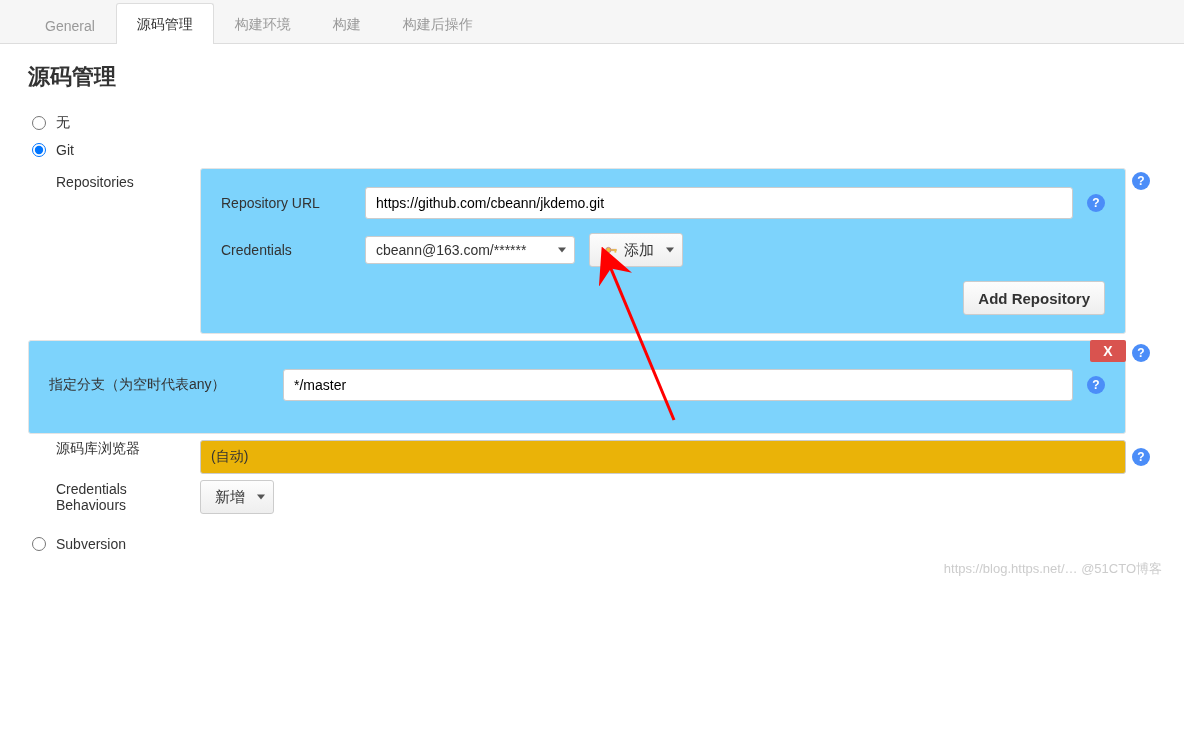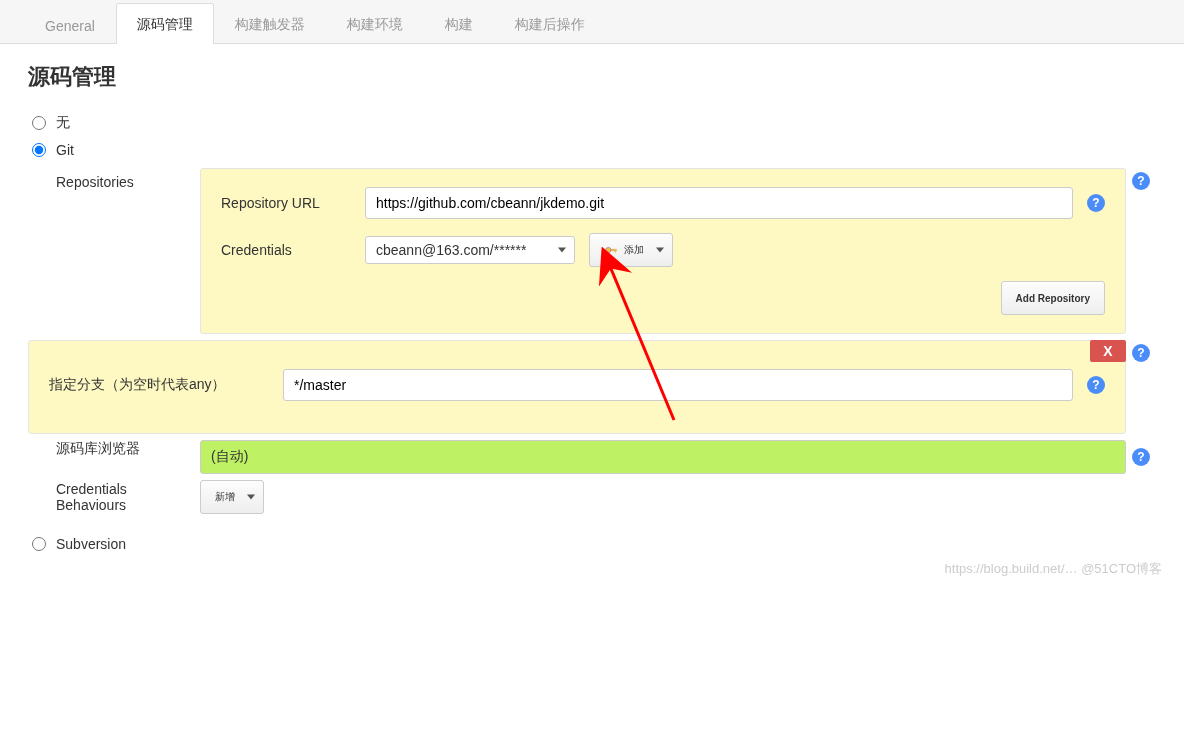--- a/index.html
+++ b/index.html
@@ -55,21 +55,21 @@
     position: relative;
   }
   .section-label {
     width: 172px;
     flex-shrink: 0;
     color: #333;
     padding-top: 6px;
     padding-left: 28px;
   }
   .panel {
-    background: #fef9c3;
+    background: #7dd3fc;
     border: 1px solid #e4e4e4;
     border-radius: 3px;
     flex: 1;
     padding: 18px 20px;
     position: relative;
     margin-right: 30px;
   }
   .form-row {
     display: flex;
     align-items: center;
@@ -112,21 +112,21 @@
     border-left: 4px solid transparent;
     border-right: 4px solid transparent;
     border-top: 5px solid #555;
   }
   .btn {
     height: 34px;
     border: 1px solid #ccc;
     border-radius: 3px;
     background: linear-gradient(#fdfdfd,#eee);
     padding: 0 14px;
-    font-size: 10px;
+    font-size: 15px;
     color: #333;
     cursor: pointer;
     display: inline-flex;
     align-items: center;
     gap: 6px;
     position: relative;
   }
   .btn.has-caret { padding-right: 28px; }
   .btn-row-right {
     display: flex;
@@ -160,21 +160,21 @@
     border-radius: 2px;
     display: flex; align-items: center; justify-content: center;
     font-weight: bold;
     cursor: pointer;
   }
   .full-select {
     flex: 1;
     height: 34px;
     border: 1px solid #ccc;
     border-radius: 3px;
-    background: #bef264;
+    background: #eab308;
     padding: 0 45px 0 10px;
     position: relative;
     display: flex;
     align-items: center;
     cursor: pointer;
     margin-right: 30px;
   }
   .full-select .caret { right: 10px; }
   .key-icon {
     display:inline-block; width:14px; height:14px;
@@ -191,21 +191,20 @@
     color: #ccc;
     font-size: 13px;
   }
 </style>
 </head>
 <body>
 
 <div class="tabs">
   <div class="tab">General</div>
   <div class="tab active">源码管理</div>
-  <div class="tab">构建触发器</div>
   <div class="tab">构建环境</div>
   <div class="tab">构建</div>
   <div class="tab">构建后操作</div>
 </div>
 
 <div class="page-title">源码管理</div>
 
 <div class="content">
 
   <label class="radio-row">
@@ -285,14 +284,14 @@
       <span>新增</span>
       <span class="caret"></span>
     </button>
   </div>
 
   <label class="radio-row" style="margin-top:22px;">
     <input type="radio" name="scm" style="">
     <span>Subversion</span>
   </label>
 
-  <div class="watermark">https://blog.build.net/… @51CTO博客</div>
+  <div class="watermark">https://blog.https.net/… @51CTO博客</div>
 </div>
 
 </body></html>

